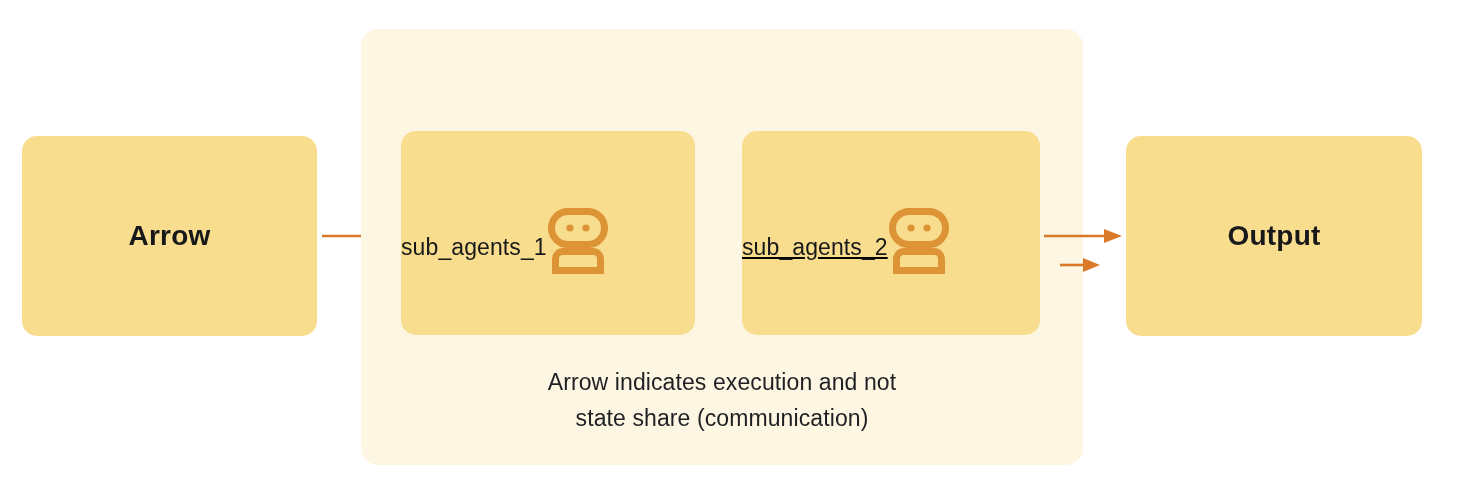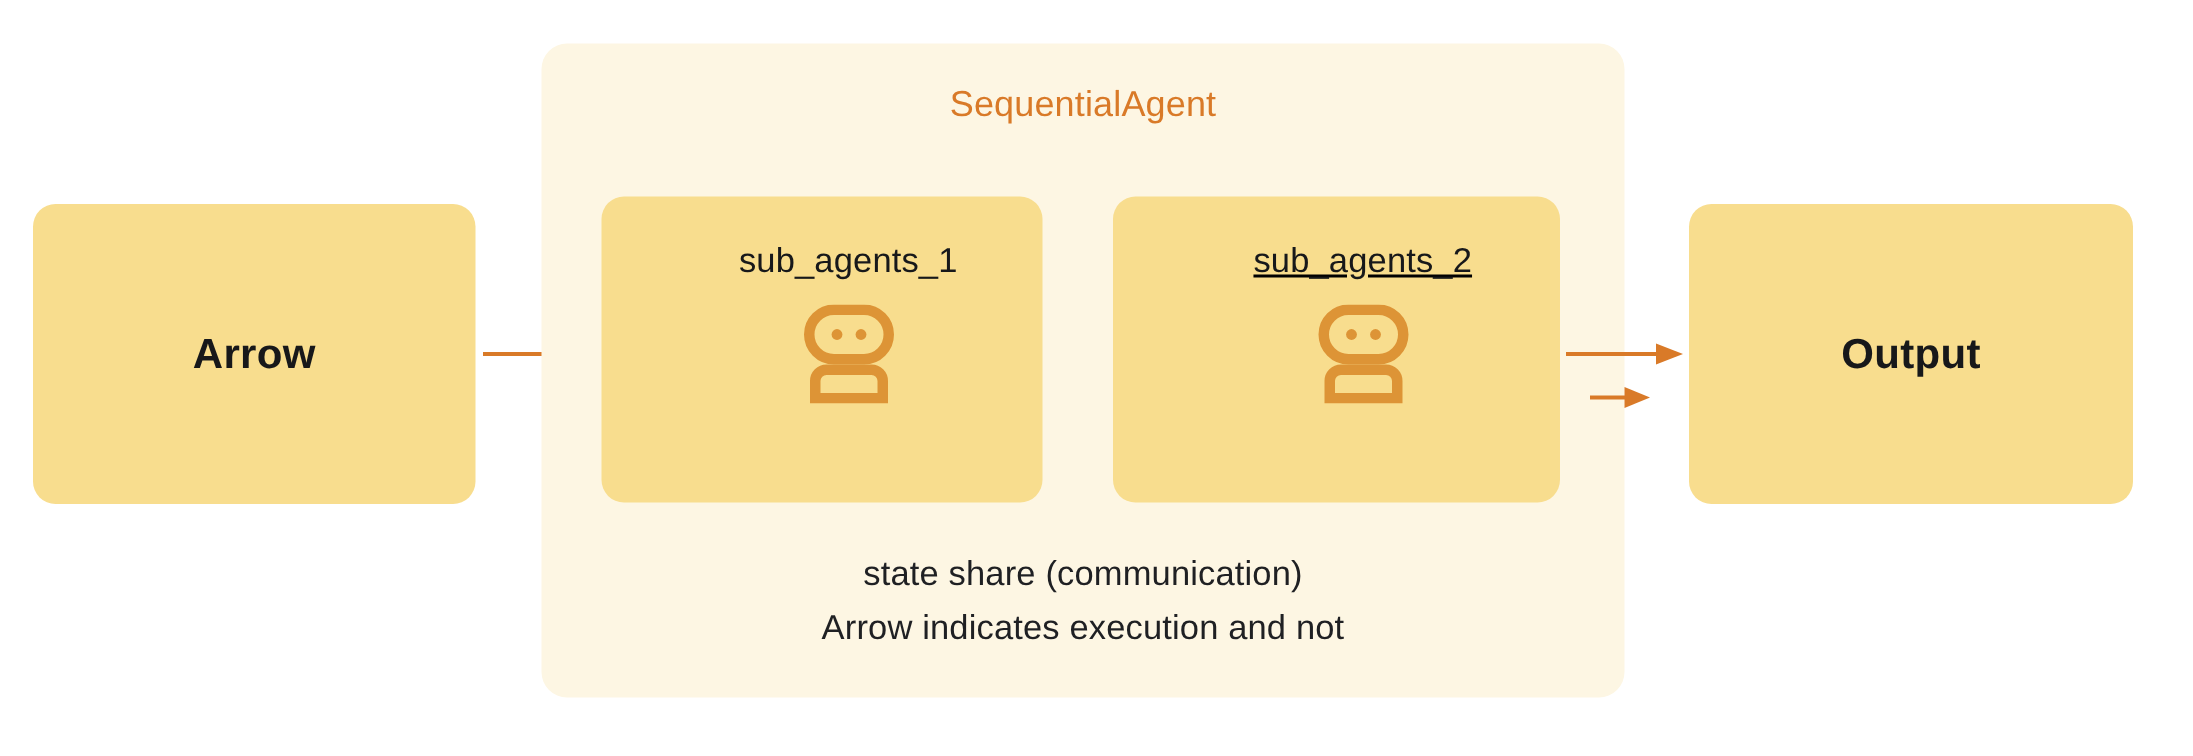--- a/index.html
+++ b/index.html
@@ -63,23 +63,22 @@
   }
 
   #node-input  { left: 22px;   top: 136px; width: 295px; height: 200px; }
   #node-output { left: 1126px; top: 136px; width: 296px; height: 200px; text-align: center; }
 
   
   .node-sub {
     top: 102px;
     height: 204px;
     display: flex;
-    flex-direction: column;
+    flex-direction: row;
     align-items: center;
-    padding-left: 35px;
   }
   #node-sub-1 { left: 40px;  width: 294px; }
   #node-sub-2 { left: 381px; width: 298px; text-decoration: underline; }
 
   .sub-label {
     margin-top: 28px;
     color: #17181A;
     font-size: 23px;
     font-weight: 400;
     letter-spacing: 0.1px;
@@ -127,21 +126,20 @@
     <span class="node-io-label">Arrow</span>
   </div>
 
   <svg class="arrow" id="arrow-input-to-sub1" viewBox="0 0 76 20">
     <line x1="0" y1="10" x2="62" y2="10" stroke="#D97A28" stroke-width="2.6"></line>
     <polygon points="58,3 76,10 58,17" fill="#D97A28"></polygon>
   </svg>
 
   <div class="agent-panel">
 
-    <div class="panel-title">SequentialAgent</div>
 
     <div class="node node-sub" id="node-sub-1">
       <span class="sub-label">sub_agents_1</span>
       <svg class="robot-icon" viewBox="0 0 62 66">
 
         <rect x="4.5" y="3.5" width="53" height="33" rx="16.5" ry="16.5" fill="none" stroke="#DD9436" stroke-width="7"></rect>
 
         <circle cx="23" cy="20" r="3.6" fill="#DD9436"></circle>
         <circle cx="39" cy="20" r="3.6" fill="#DD9436"></circle>
 
@@ -158,22 +156,22 @@
       <span class="sub-label">sub_agents_2</span>
       <svg class="robot-icon" viewBox="0 0 62 66">
         <rect x="4.5" y="3.5" width="53" height="33" rx="16.5" ry="16.5" fill="none" stroke="#DD9436" stroke-width="7"></rect>
         <circle cx="23" cy="20" r="3.6" fill="#DD9436"></circle>
         <circle cx="39" cy="20" r="3.6" fill="#DD9436"></circle>
         <path d="M8.5 62.5 L8.5 51 A7.5 7.5 0 0 1 16 43.5 L46 43.5 A7.5 7.5 0 0 1 53.5 51 L53.5 62.5 Z" fill="none" stroke="#DD9436" stroke-width="7"></path>
       </svg>
     </div>
 
     <div class="panel-caption">
+      <span>Arrow indicates execution and not</span>
       <span>state share (communication)</span>
-      <span>Arrow indicates execution and not</span>
     </div>
 
   </div>
 
   <svg class="arrow" id="arrow-sub2-to-output" viewBox="0 0 78 20">
     <line x1="0" y1="10" x2="64" y2="10" stroke="#D97A28" stroke-width="2.6"></line>
     <polygon points="60,3 78,10 60,17" fill="#D97A28"></polygon>
   </svg>
 
   <div class="node node-io" id="node-output">

